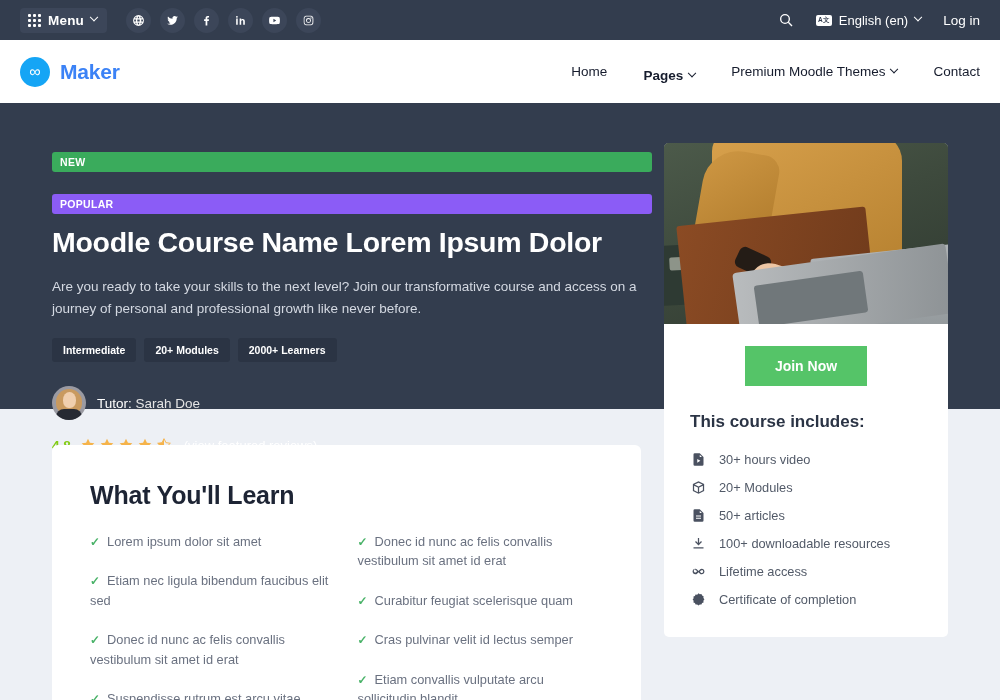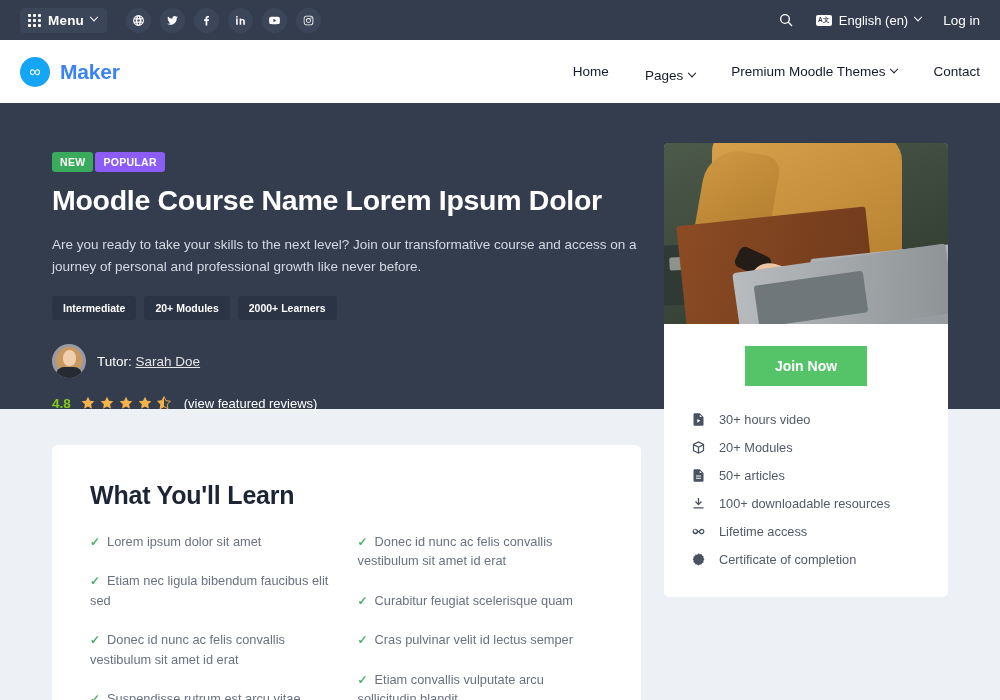--- a/index.html
+++ b/index.html
@@ -70,28 +70,28 @@
     background: #15a5f5;
     display: flex; align-items: center; justify-content: center;
     color: #fff; font-size: 16px; line-height: 1;
   }
   .brand-name { font-size: 21px; font-weight: bold; color: #3b82f6; letter-spacing: -.2px; }
   .nav { margin-left: auto; display: flex; align-items: center; gap: 36px; }
   .nav-item {
     font-size: 13.5px; color: #161c2d; cursor: pointer;
     display: flex; align-items: center; gap: 6px;
   }
-  .nav-item.active { font-weight: normal; margin-top: 8px; }
+  .nav-item.active { font-weight: bold; margin-top: 8px; }
 
   
   .hero { background: #333d4e; padding: 49px 0 0; position: relative; height: 306px; }
   .wrap { width: 1000px; margin: 0 auto; padding: 0 52px; position: relative; }
   .hero-grid { display: flex; }
   .hero-left { width: 600px; }
-  .badges { display: flex; gap: 2px; margin-bottom: 12px; }
+  .badges { display: flex; gap: 22px; margin-bottom: 12px; flex-direction: column; }
   .badge {
     font-size: 10.5px; font-weight: bold; color: #fff;
     padding: 4px 8px; border-radius: 3px; letter-spacing: .3px;
   }
   .hero-title {
     font-size: 28.5px; font-weight: bold; color: #fff;
     letter-spacing: -.3px; margin-bottom: 17px; line-height: 1.15;
   }
   .hero-desc {
     font-size: 13.5px; color: #d4d9e2; line-height: 1.62;
@@ -362,20 +362,21 @@
     <span class="ci-hand2"></span>
     <span class="ci-lap-base"></span>
     <span class="ci-lap-keys"></span>
   </div>
 
   <div class="card-cta">
     <button class="join-btn">Join Now</button>
   </div>
 
   <div class="card-body">
+    <div class="includes-title">This course includes:</div>
     <div class="inc-list">
 
       <div class="inc-row">
         <span class="inc-ic">
           <svg viewBox="0 0 24 24">
               <path d="M14 2H6a2 2 0 00-2 2v16a2 2 0 002 2h12a2 2 0 002-2V8l-6-6zm0 2.5L17.5 8H14V4.5zM10 11l5 3-5 3v-6z"></path>
             </svg>
         </span>
         <span class="inc-label">30+ hours video</span>
       </div>

